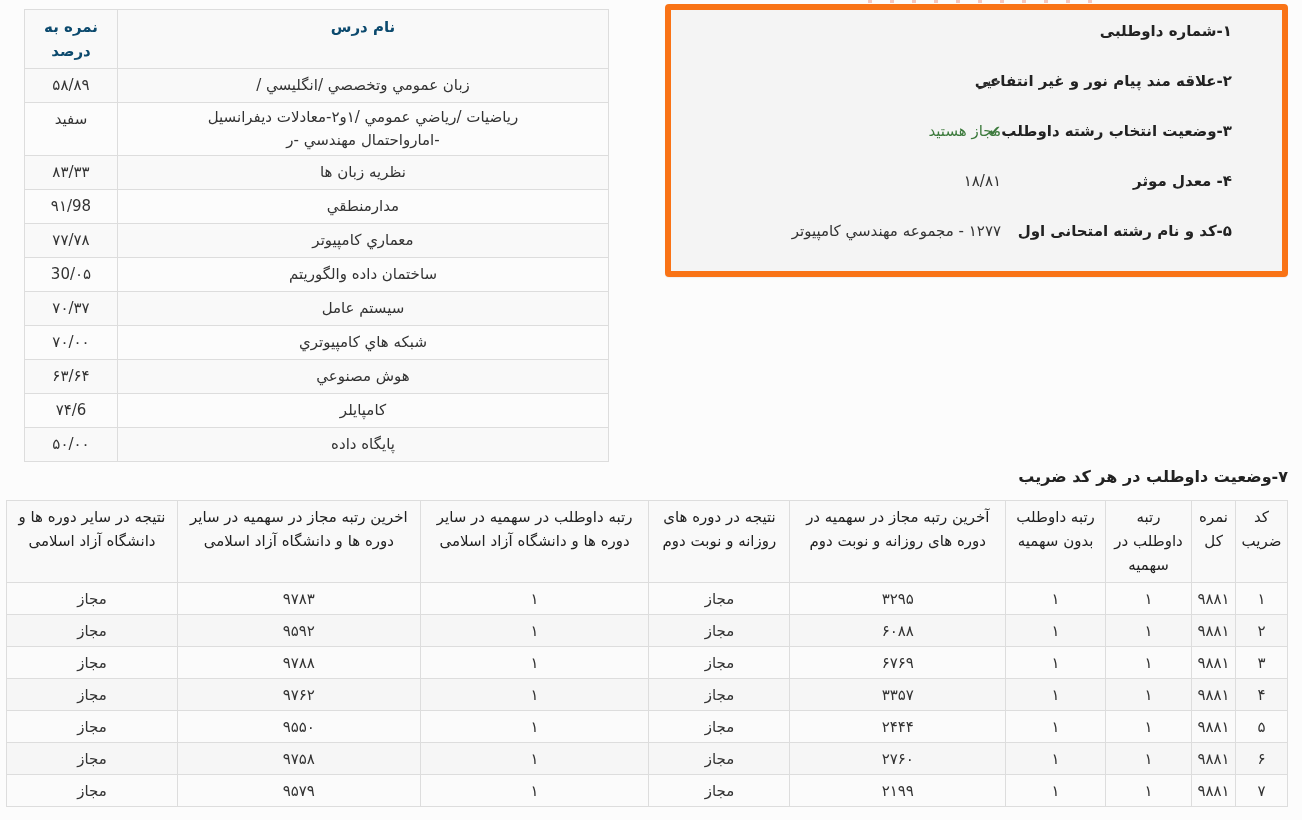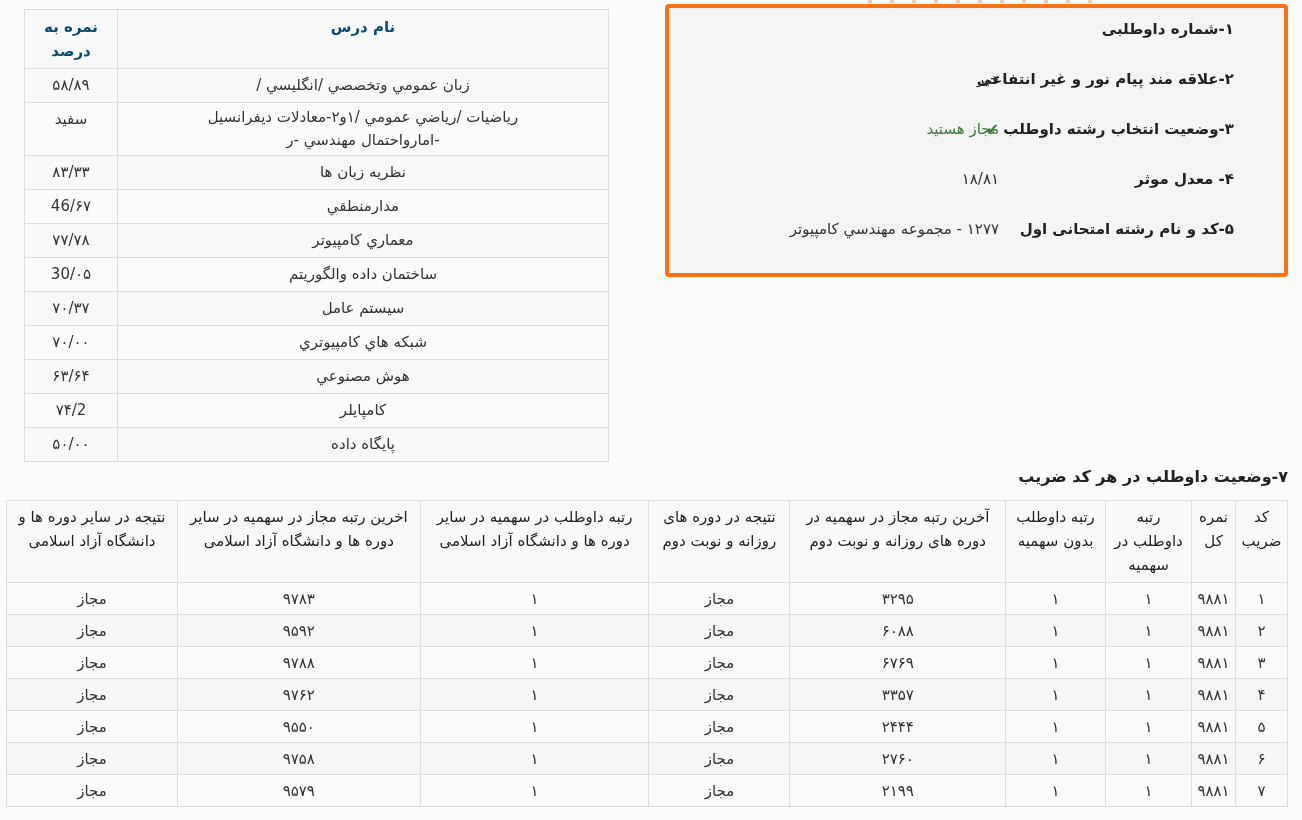--- a/index.html
+++ b/index.html
@@ -11,21 +11,21 @@
     color: #333;
     font-size: 15px;
     position: relative;
   }
   
   .info-panel {
     position: absolute;
     left: 665px; top: 4px;
     width: 623px; height: 273px;
     background: #f4f4f4;
-    border: 4px solid #f97316;
+    border: 6px solid #f97316;
     border-radius: 4px;
     box-shadow: 0 1px 1px rgba(0,0,0,0.05);
   }
   .info-row {
     position: absolute;
     right: 0; left: 0;
     height: 30px;
   }
   .info-label {
     position: absolute;
@@ -170,21 +170,21 @@
     <tr>
         <td style="padding:3px 60px;">رياضيات /رياضي عمومي /۱و۲-معادلات ديفرانسيل -امارواحتمال مهندسي -ر</td>
         <td>سفید</td>
       </tr>
     <tr>
         <td>نظريه زبان ها</td>
         <td>۸۳/۳۳</td>
       </tr>
     <tr>
         <td>مدارمنطقي</td>
-        <td>46/۶۷</td>
+        <td>۹۱/98</td>
       </tr>
     <tr>
         <td>معماري کامپيوتر</td>
         <td>۷۷/۷۸</td>
       </tr>
     <tr>
         <td>ساختمان داده والگوريتم</td>
         <td>30/۰۵</td>
       </tr>
     <tr>
@@ -194,21 +194,21 @@
     <tr>
         <td>شبکه هاي کامپيوتري</td>
         <td>۷۰/۰۰</td>
       </tr>
     <tr>
         <td>هوش مصنوعي</td>
         <td>۶۳/۶۴</td>
       </tr>
     <tr>
         <td>کامپايلر</td>
-        <td>۷۴/2</td>
+        <td>۷۴/6</td>
       </tr>
     <tr>
         <td>پايگاه داده</td>
         <td>۵۰/۰۰</td>
       </tr>
   </tbody>
 </table>
 
 <div class="section-title">۷-وضعیت داوطلب در هر کد ضریب</div>
 

